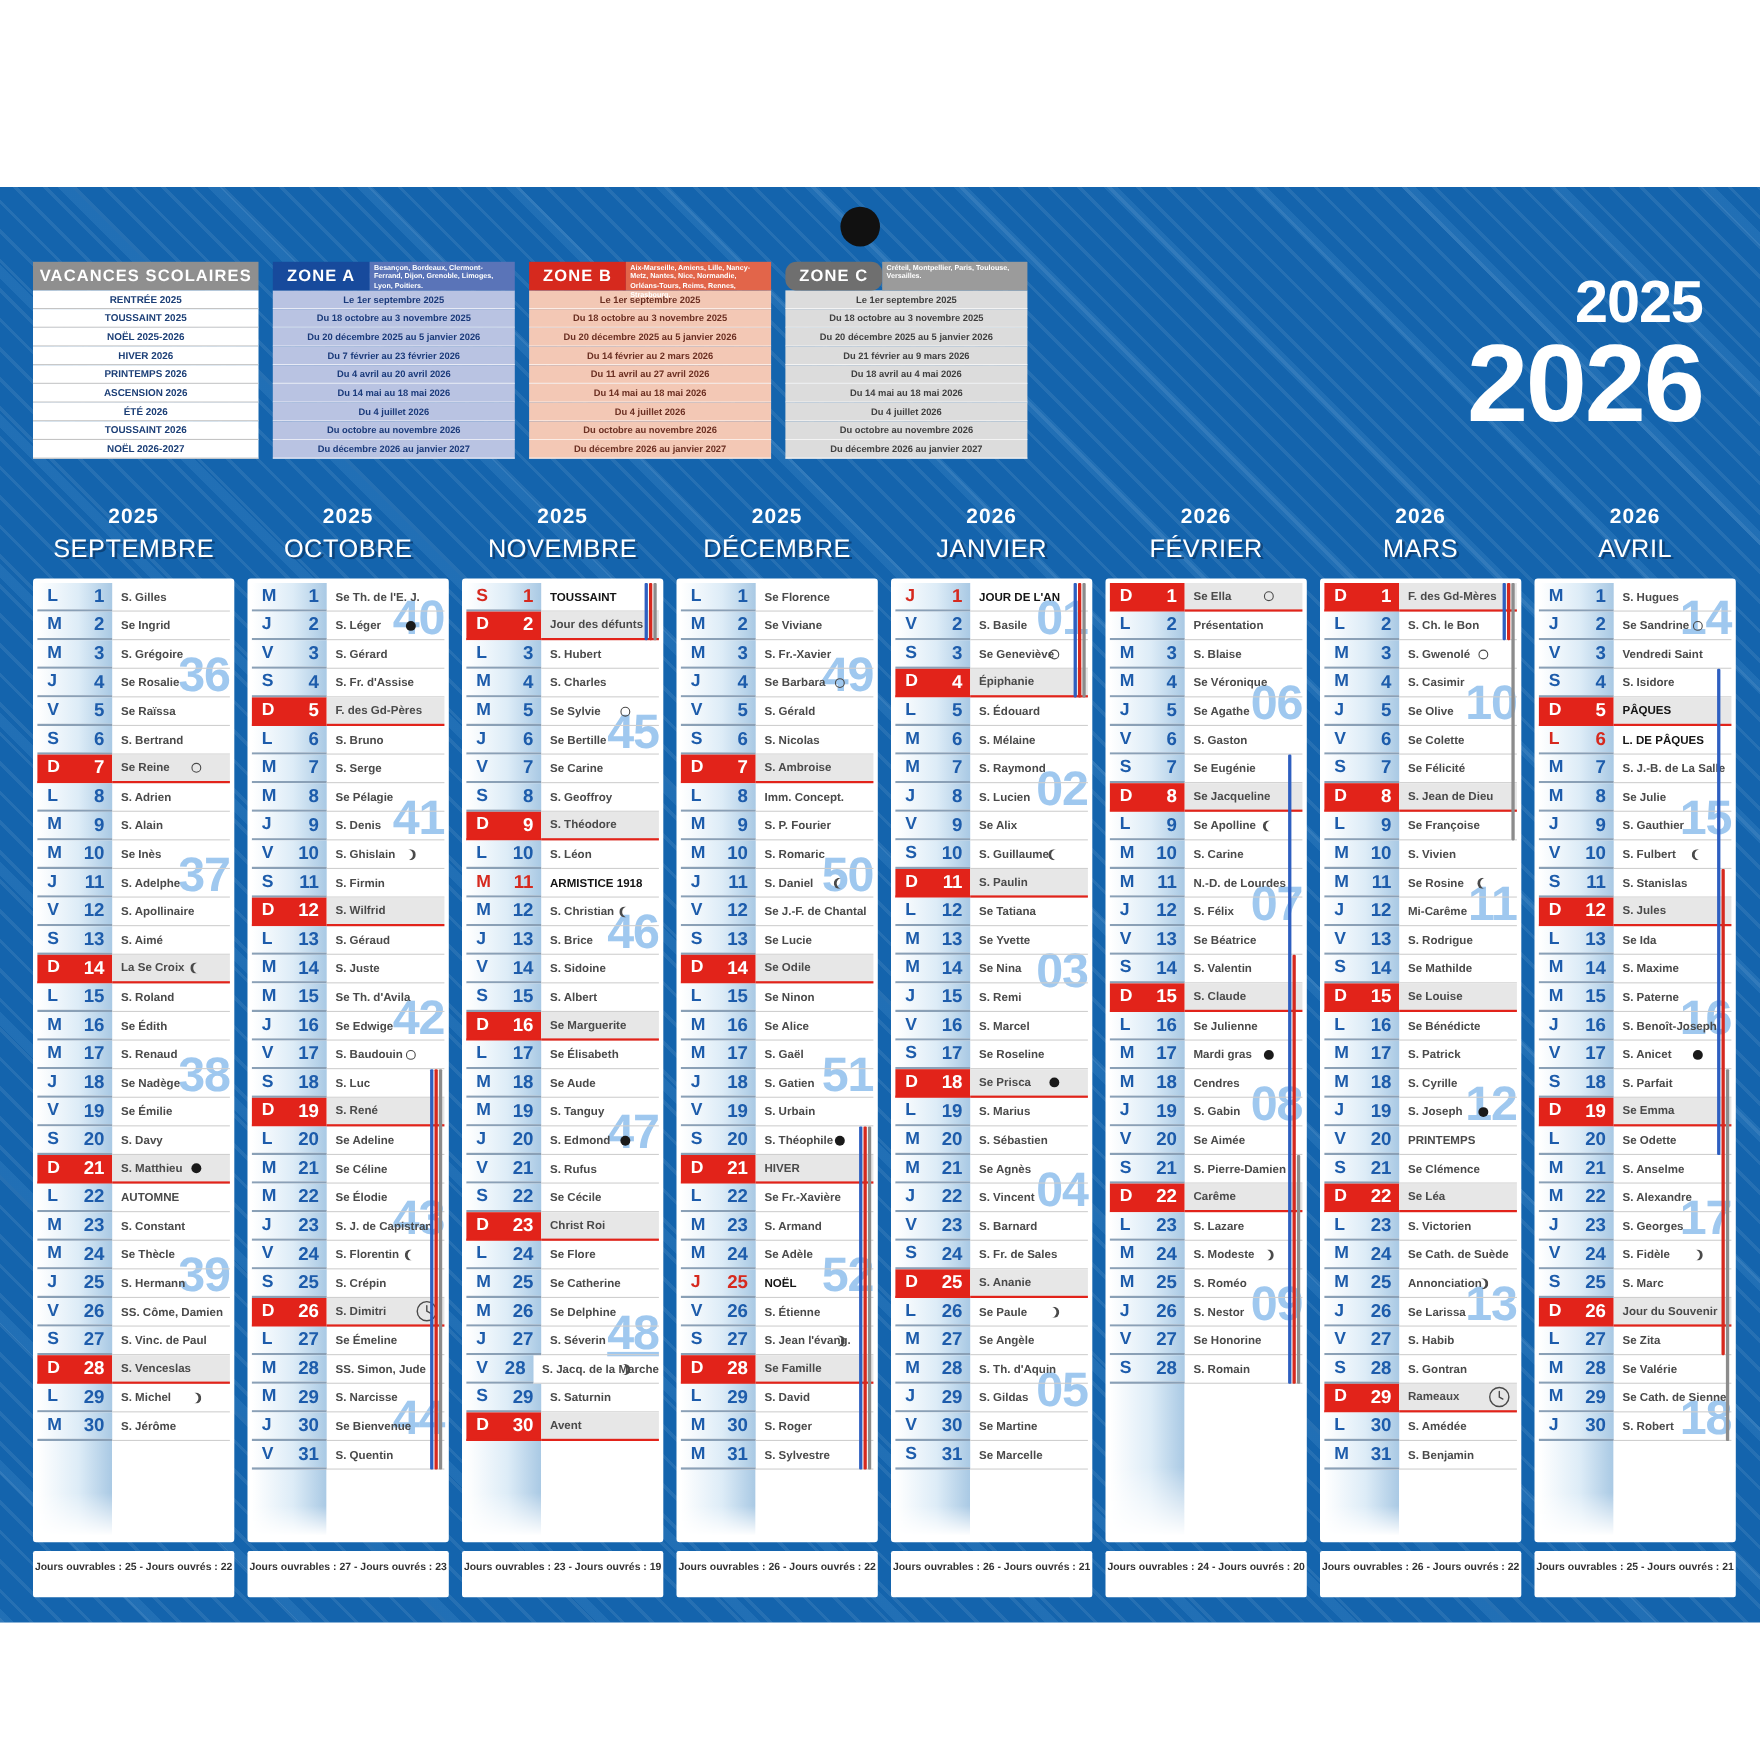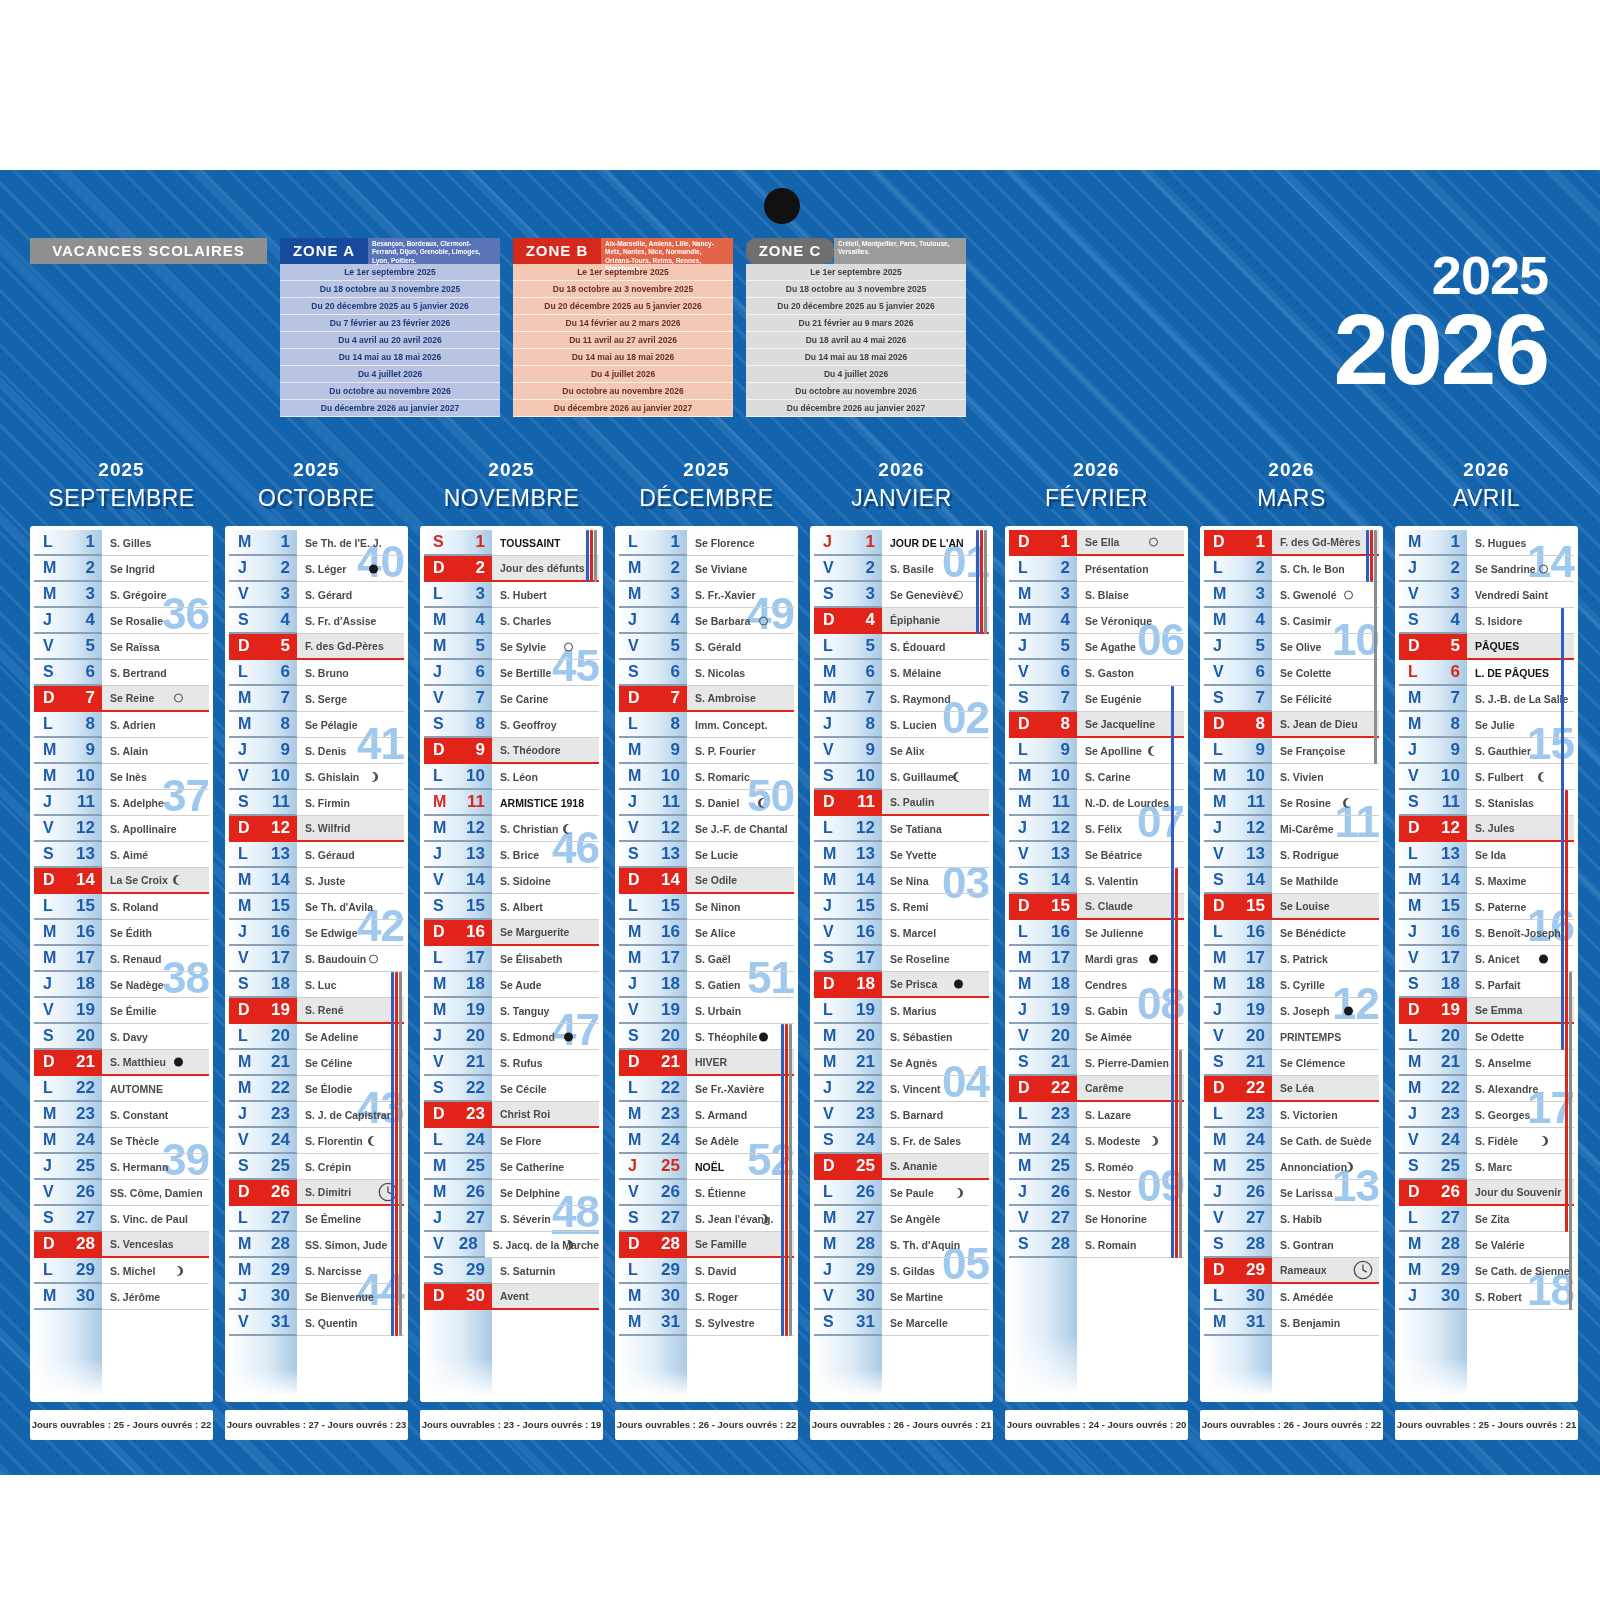--- a/index.html
+++ b/index.html
@@ -9,21 +9,21 @@
     position:absolute;left:0;top:170px;width:1600px;height:1305px;
     background-color:#1464ad;
     background-image:
       repeating-linear-gradient(45deg, rgba(255,255,255,0.08) 0px, rgba(255,255,255,0.08) 3px, rgba(255,255,255,0) 3px, rgba(255,255,255,0) 19px),
       repeating-linear-gradient(45deg, rgba(150,210,255,0.10) 0px, rgba(150,210,255,0.10) 9px, rgba(150,210,255,0) 9px, rgba(150,210,255,0) 96px);
   }
   .hole{position:absolute;left:764px;top:18px;width:36px;height:36px;border-radius:50%;background:#111;}
 
   
   .vac{position:absolute;left:30px;top:68px;display:flex;align-items:flex-start;}
-  .vac-left{width:237px;margin-right:13px;}
+  .vac-left{width:205px;margin-right:13px;}
   .vac-left-head{height:26px;line-height:26px;background:#8f8f8f;color:#fff;font-size:15px;font-weight:800;text-align:center;letter-spacing:1px;}
   .vrow{height:16px;line-height:16px;background:#fff;border-bottom:1px solid #c4c4c4;color:#1c3f77;font-size:9px;font-weight:700;text-align:center;}
   .zone{width:220px;margin-right:9px;}
   .zone:last-child{margin-right:0;}
   .zone + .zone{margin-left:4px;}
   .zhead{display:flex;height:26px;}
   .zname{width:88px;color:#fff;font-size:15px;font-weight:800;text-align:center;line-height:26px;letter-spacing:1px;}
   .zcities{flex:1;color:#fff;font-size:6.5px;font-weight:600;line-height:1.3;padding:2px 4px;box-sizing:border-box;}
   .zrow{height:16px;line-height:16px;border-bottom:1px solid rgba(255,255,255,0.65);font-size:8.5px;font-weight:600;text-align:center;}
   .footnote{position:absolute;left:0;top:252px;width:1500px;text-align:center;color:#d9e8f8;font-size:9px;font-weight:400;}
@@ -52,32 +52,43 @@
   .day .nt.b{font-weight:800;color:#141414;}
   .micon{position:absolute;right:26px;top:50%;transform:translateY(-50%);}
   .mn-full{width:9px;height:9px;border:1.3px solid #4a4a4a;border-radius:50%;background:transparent;box-sizing:border-box;}
   .mn-new{width:9px;height:9px;border-radius:50%;background:#1a1a1a;}
   .mn-last{width:10px;height:10px;border-radius:50%;box-shadow:inset 2.6px 0 0 0 #4a4a4a;}
   .mn-first{width:10px;height:10px;border-radius:50%;box-shadow:inset -2.6px 0 0 0 #4a4a4a;}
   .clock{position:absolute;right:5px;top:50%;transform:translateY(-50%);width:22px;height:22px;}
   .week{position:absolute;right:4px;width:70px;text-align:right;font-size:44px;font-weight:800;color:#9fc8ef;line-height:1;z-index:1;letter-spacing:-1px;}
   .stripe{position:absolute;width:3px;z-index:3;border-radius:1px;}
   .tail{position:absolute;left:4px;bottom:6px;width:68px;background:linear-gradient(90deg,#ffffff 0%,#ddecf7 55%,#a9c9e4 100%);-webkit-mask-image:linear-gradient(180deg,#000 55%,transparent 100%);mask-image:linear-gradient(180deg,#000 55%,transparent 100%);}
-  .m-footer{margin-top:8px;height:30px;line-height:30px;background:#fff;border-radius:2px;text-align:center;font-size:9.5px;font-weight:700;color:#333;}
+  .m-footer{margin-top:8px;height:42px;line-height:30px;background:#fff;border-radius:2px;text-align:center;font-size:9.5px;font-weight:700;color:#333;}
 </style>
 </head>
 <body>
 
 <div class="page">
   <div class="board">
     <div class="hole"></div>
 
     <div class="vac">
       <div class="vac-left">
         <div class="vac-left-head">VACANCES SCOLAIRES</div>
+        <div id="vacLabels">
+            <div class="vrow">RENTRÉE 2025</div>
+            <div class="vrow">TOUSSAINT 2025</div>
+            <div class="vrow">NOËL 2025-2026</div>
+            <div class="vrow">HIVER 2026</div>
+            <div class="vrow">PRINTEMPS 2026</div>
+            <div class="vrow">ASCENSION 2026</div>
+            <div class="vrow">ÉTÉ 2026</div>
+            <div class="vrow">TOUSSAINT 2026</div>
+            <div class="vrow">NOËL 2026-2027</div>
+          </div>
       </div>
       <div id="zones" style="display:flex;">
           <div class="zone">
             <div class="zhead">
               <div class="zname" style="background: rgb(23, 74, 156);">ZONE A</div>
               <div class="zcities" style="background: rgb(90, 116, 184);">Besançon, Bordeaux, Clermont-Ferrand, Dijon, Grenoble, Limoges, Lyon, Poitiers.</div>
             </div>
             <div class="zrow" style="background: rgb(185, 195, 226); color: rgb(26, 58, 122);">Le 1er septembre 2025</div>
             <div class="zrow" style="background: rgb(185, 195, 226); color: rgb(26, 58, 122);">Du 18 octobre au 3 novembre 2025</div>
             <div class="zrow" style="background: rgb(185, 195, 226); color: rgb(26, 58, 122);">Du 20 décembre 2025 au 5 janvier 2026</div>

